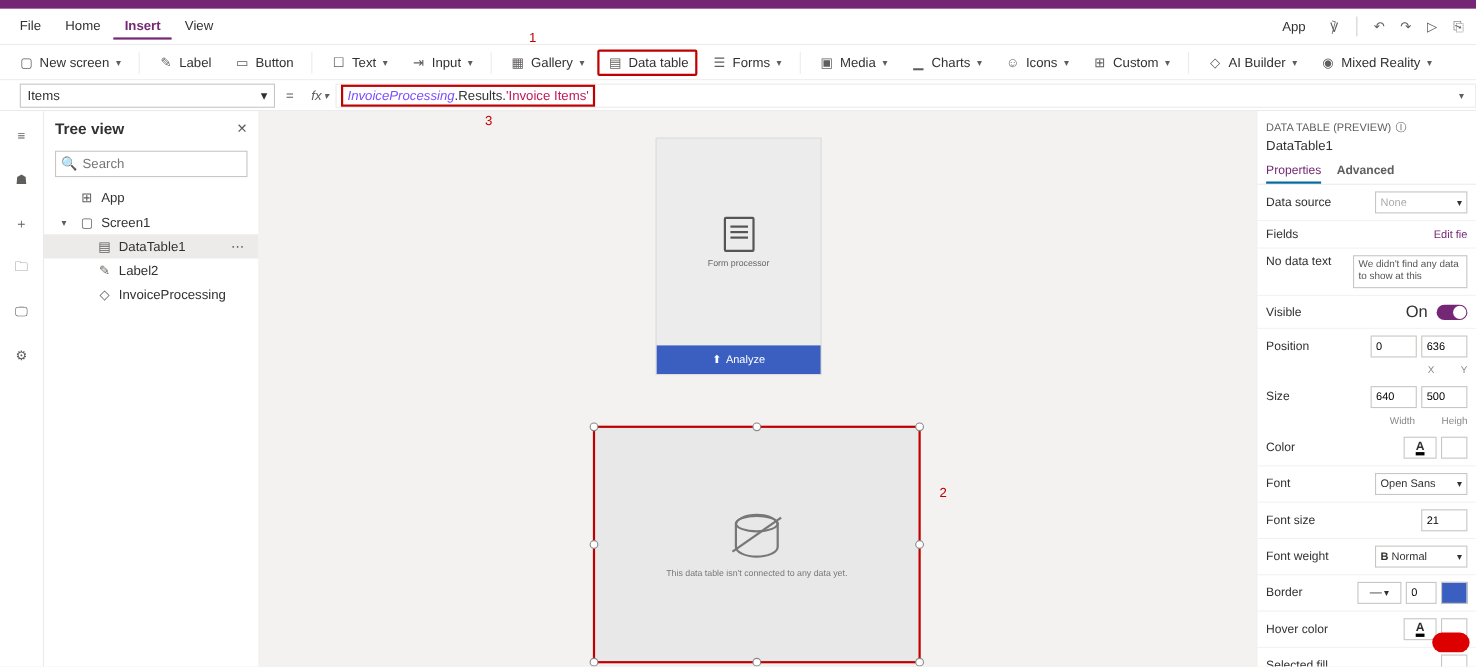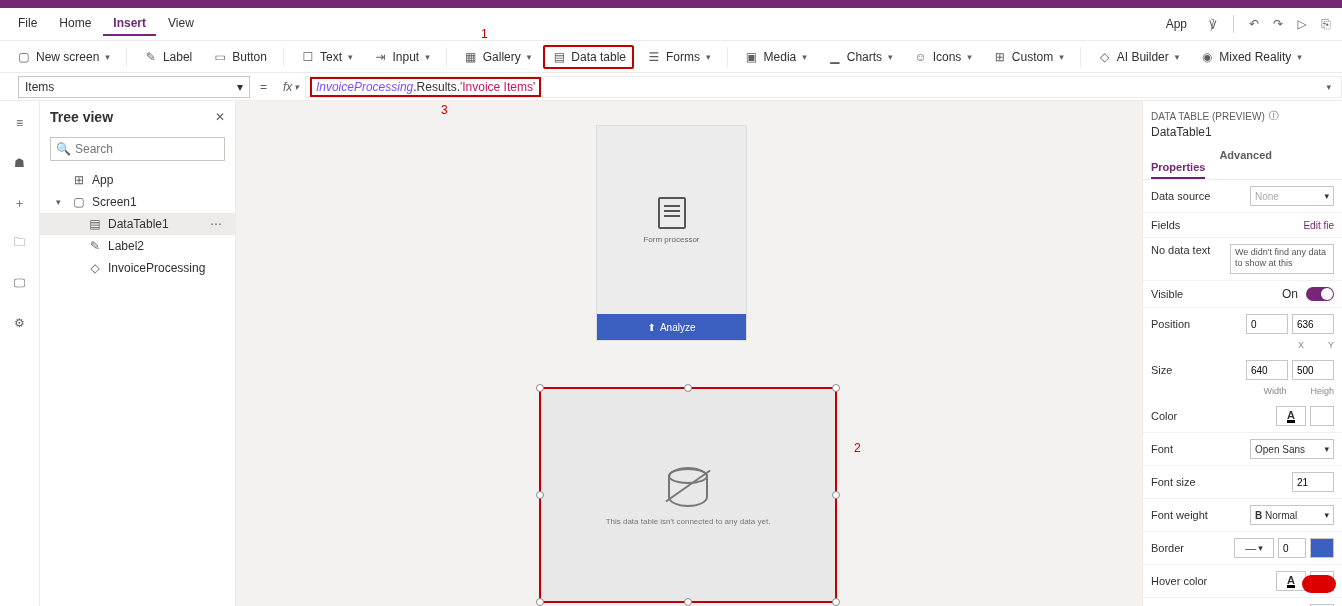--- a/index.html
+++ b/index.html
@@ -79,31 +79,31 @@
   .datatable-sel .db-icon .slash { position:absolute; width:54px; height:2px; background:#777; top:20px; left:-7px; transform:rotate(-35deg);}
   .datatable-sel .msg { font-size:8px; color:#777;}
   
   .annot { position:absolute; color:#c00000; font-size:12px;}
   
   .prop-panel { width:200px; background:#fff; border-left:1px solid #edebe9; display:flex; flex-direction:column; font-size:11px; overflow:hidden;}
   .prop-panel .phdr { padding:8px 8px 0 8px; color:#605e5c; font-size:10px; display:flex; align-items:center; gap:4px; text-transform:uppercase;}
   .prop-panel .pname { padding:2px 8px 6px 8px; font-size:12px; color:#323130;}
   .prop-panel .ptabs { display:flex; gap:14px; padding:0 8px; border-bottom:1px solid #edebe9;}
   .prop-panel .ptab { padding:4px 0; font-size:11px; cursor:pointer; color:#605e5c;font-weight:bold;}
-  .prop-panel .ptab.active { color:#742774; border-bottom:2px solid #701a75; font-weight:700;margin-top:12px;}
+  .prop-panel .ptab.active { color:#742774; border-bottom:2px solid #0369a1; font-weight:400;}
   .prop-panel .prow { display:flex; align-items:center; justify-content:space-between; padding:6px 8px; border-bottom:1px solid #f3f2f1;}
   .prop-panel .prow .plabel { color:#323130; font-size:11px;}
   .prop-panel .prow .pval { display:flex; gap:4px; align-items:center;}
   .prop-panel .prow input[type=text] { width:42px; height:20px; border:1px solid #c8c6c4; font-size:10px; padding:0 4px;}
   .prop-panel .prow .wide-in { width:84px;}
   .prop-panel .prow .link { color:#742774; font-size:10px; cursor:pointer;}
   .prop-panel .double-row .sub { display:flex; justify-content:flex-end; gap:24px; padding:0 8px 4px 8px; font-size:9px; color:#888;}
   .prop-panel .toggle { width:28px; height:14px; background:#742774; border-radius:7px; position:relative;}
   .prop-panel .toggle::after{content:"";position:absolute;right:1px;top:1px;width:12px;height:12px;background:#fff;border-radius:50%;}
-  .prop-panel .toggle-label{font-size:12px; margin-right:4px;}
+  .prop-panel .toggle-label{font-size:15px; margin-right:4px;}
   .prop-panel .colorbox { width:30px; height:20px; border:1px solid #c8c6c4; display:flex; align-items:center; justify-content:center;}
   .prop-panel .colorbox .A { font-weight:bold; font-size:11px; border-bottom:3px solid #000; line-height:10px; }
   .prop-panel .dd { width:84px; height:20px; border:1px solid #c8c6c4; font-size:10px; padding:0 4px; display:flex; align-items:center; justify-content:space-between;}
   .prop-panel .border-style { width:40px; height:20px; border:1px solid #c8c6c4; display:flex; align-items:center; justify-content:center; gap:2px;}
   .prop-panel .fillswatch { width:24px; height:20px; border:1px solid #c8c6c4;}
   .prop-panel .textarea-like { width:104px; height:30px; border:1px solid #c8c6c4; font-size:9px; padding:2px 4px; color:#555; line-height:11px;}
   .prop-panel .subscribe { position:absolute; right:6px; bottom:18px; width:34px; height:18px; background:#d00; border-radius:9px;}
 </style>
 </head>
 <body>

